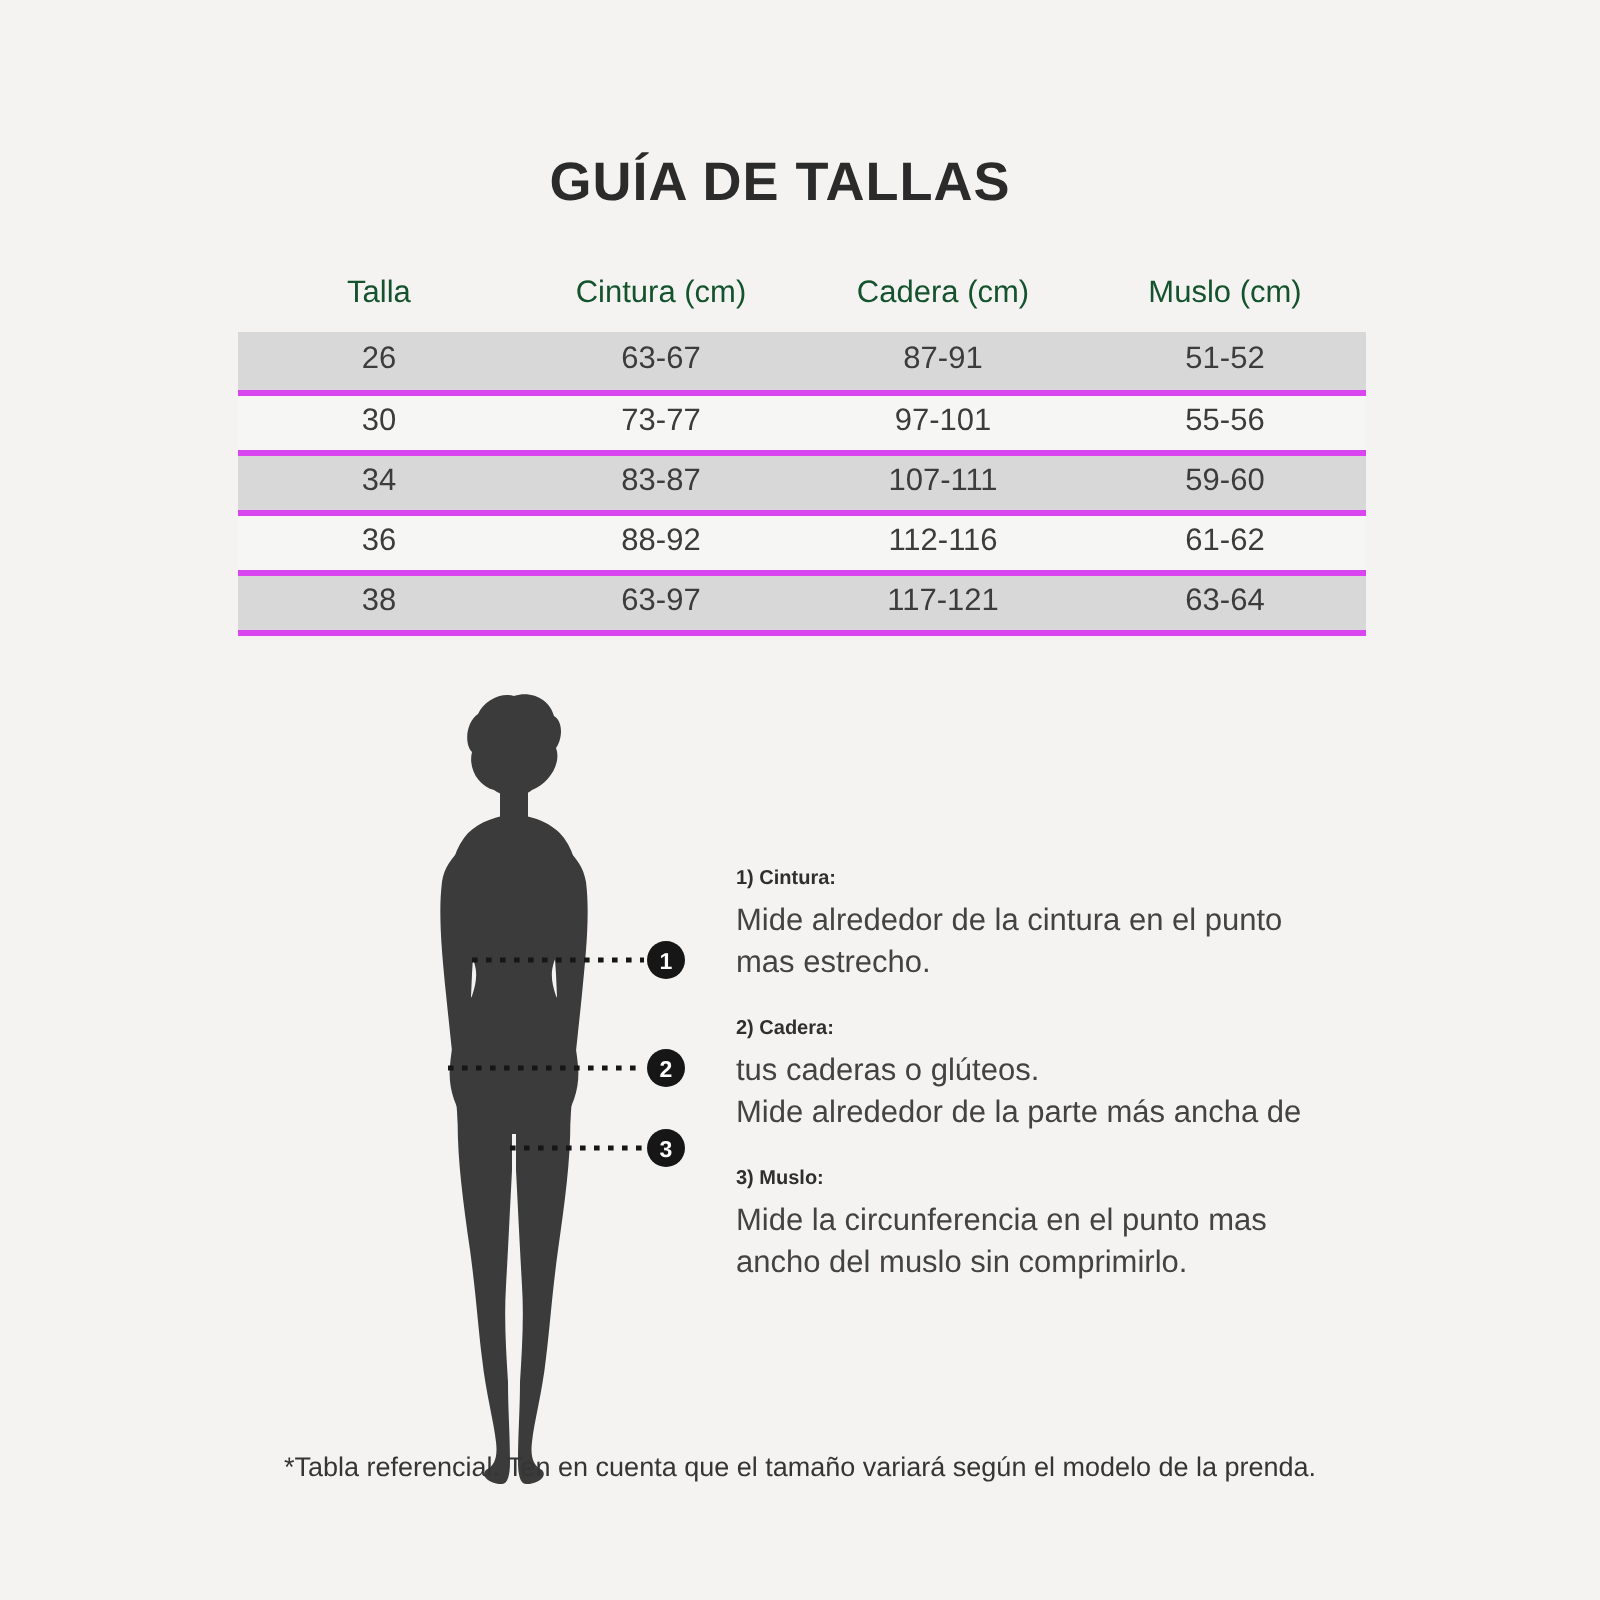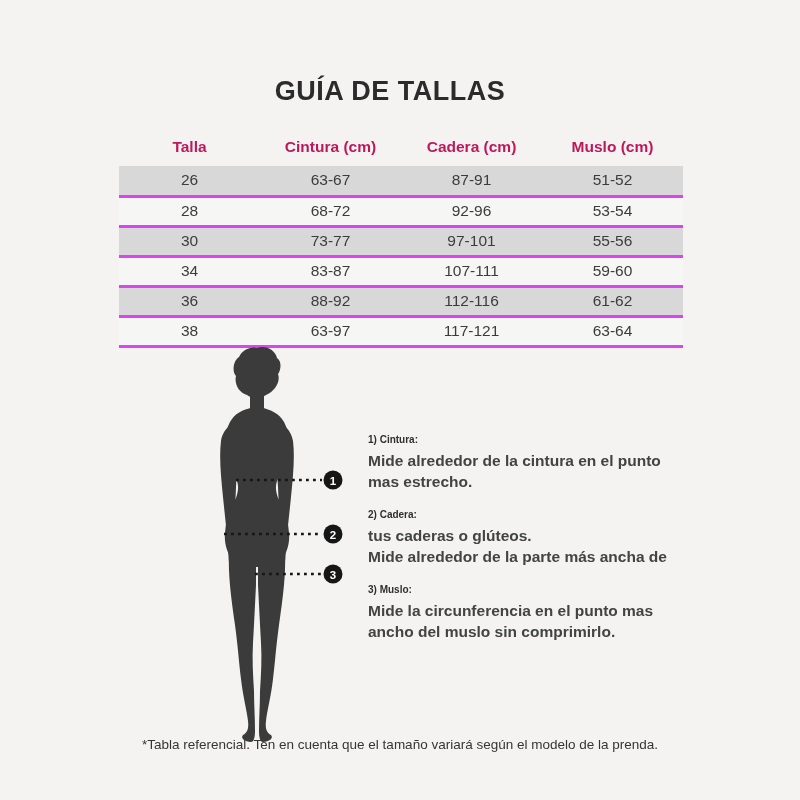--- a/index.html
+++ b/index.html
@@ -25,23 +25,23 @@
 
   table.size-table {
     position: absolute;
     top: 128px; left: 119px;
     width: 564px;
     border-collapse: collapse;
     table-layout: fixed;
   }
   table.size-table th {
     height: 38px;
-    font-weight: bold;
+    font-weight: normal;
     font-size: 15.5px;
-    color: #be185d;
+    color: #14532d;
     text-align: center;
     vertical-align: middle;
     background: transparent;
   }
   table.size-table td {
     height: 30px;
     font-size: 15.5px;
     color: #3c3c3c;
     text-align: center;
     vertical-align: middle;
@@ -65,30 +65,28 @@
   .note-heading {
     font-size: 10px;
     font-weight: bold;
     line-height: 21px;
     color: #2f2f2f;
   }
   .note-line {
     font-size: 15.5px;
     line-height: 21px;
     color: #434343;
-    font-weight: bold;
   }
 
   .footnote {
     position: absolute;
     top: 726px; left: 0; width: 800px;
     text-align: center;
     font-size: 13.5px;
     color: #353535;
-    margin-top: 11px;
   }
 </style>
 </head>
 <body>
 
 <div class="canvas">
 
   <div class="page-title">GUÍA DE TALLAS</div>
 
   <table class="size-table">
@@ -99,26 +97,20 @@
         <th>Cadera (cm)</th>
         <th>Muslo (cm)</th>
       </tr>
     </thead>
     <tbody>
       <tr>
         <td>26</td>
         <td>63-67</td>
         <td>87-91</td>
         <td>51-52</td>
-      </tr>
-      <tr>
-        <td>28</td>
-        <td>68-72</td>
-        <td>92-96</td>
-        <td>53-54</td>
       </tr>
       <tr>
         <td>30</td>
         <td>73-77</td>
         <td>97-101</td>
         <td>55-56</td>
       </tr>
       <tr>
         <td>34</td>
         <td>83-87</td>

